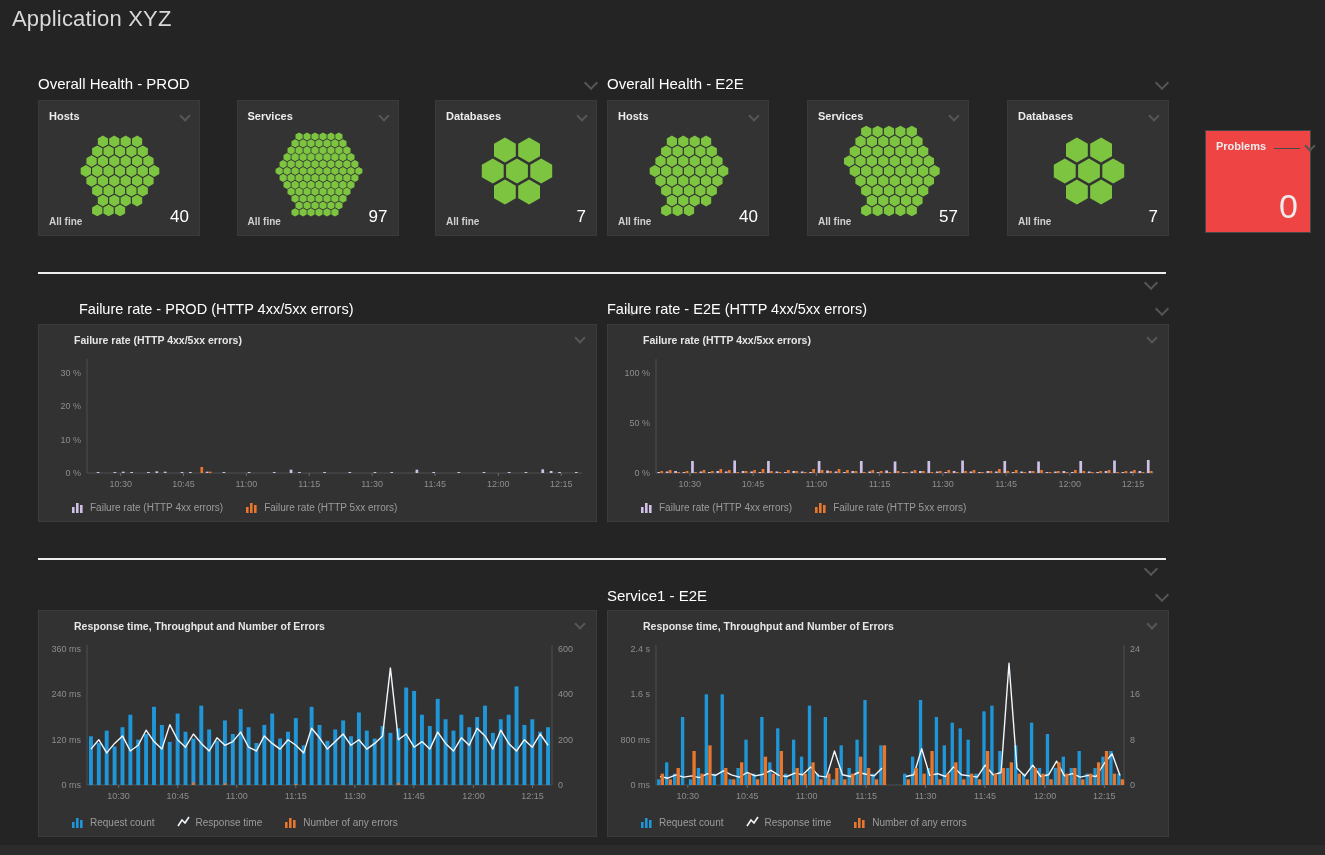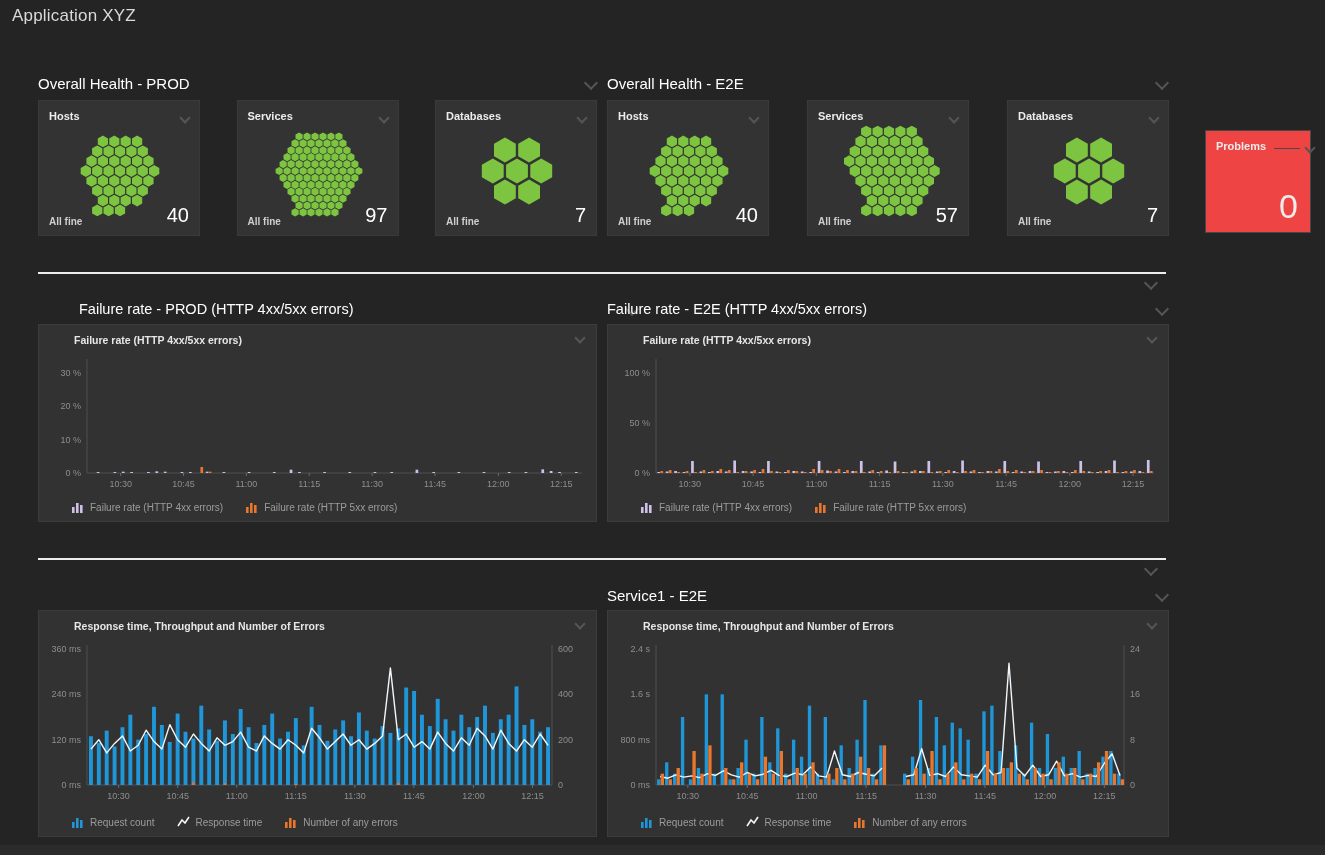--- a/index.html
+++ b/index.html
@@ -1,30 +1,30 @@
 <!DOCTYPE html>
 <html><head>
 <meta charset="utf-8">
 <style>
   html,body{margin:0;padding:0;background:#242424;}
   body{font-family:"Liberation Sans",sans-serif;color:#e6e6e6;}
   .canvas{position:relative;width:1325px;height:855px;background:#242424;overflow:hidden;}
-  .page-title{position:absolute;left:12px;top:6px;font-size:17px;color:#d9d9d9;letter-spacing:.2px;}
+  .page-title{position:absolute;left:12px;top:6px;font-size:22px;color:#d9d9d9;letter-spacing:.2px;}
   .section-header{position:absolute;height:22px;display:flex;align-items:center;justify-content:space-between;}
   .section-header .stitle{font-size:15px;font-weight:normal;color:#ffffff;}
   .chev{width:8px;height:8px;border-right:2px solid #565656;border-bottom:2px solid #565656;transform:rotate(45deg);display:inline-block;flex:none;cursor:pointer;}
   .chev.small{width:6px;height:6px;}
   .tiles-row{position:absolute;display:flex;justify-content:space-between;}
   .health-tile{position:relative;width:162px;height:136px;background:#333333;border:1px solid #3a3a3a;box-sizing:border-box;cursor:pointer;}
-  .tile-top{position:absolute;top:9px;left:10px;right:10px;display:flex;justify-content:space-between;align-items:flex-end;}
+  .tile-top{position:absolute;top:9px;left:10px;right:10px;display:flex;justify-content:space-between;align-items:center;}
   .tile-label{font-size:11px;font-weight:bold;color:#ececec;}
   .hex-svg{position:absolute;left:6px;right:6px;top:22px;width:150px;height:96px;margin:0 auto;display:block;}
   .tile-bottom{position:absolute;left:10px;right:10px;bottom:8px;display:flex;justify-content:space-between;align-items:flex-end;}
   .tile-status{font-size:10px;font-weight:bold;color:#cfcfcf;}
-  .tile-count{font-size:20px;font-weight:normal;color:#ffffff;}
+  .tile-count{font-size:17px;font-weight:normal;color:#ffffff;}
   .problems-tile{position:absolute;background:#ef4444;border:1px solid #474747;box-sizing:border-box;}
   .problems-line{display:inline-block;width:26px;height:1px;background:#4a4a4a;margin:0 6px 3px 8px;}
   .problems-count{position:absolute;right:12px;bottom:6px;font-size:34px;font-weight:200;color:#ececec;}
   .divider{position:absolute;height:2px;background:#ededed;}
   .chart-tile{position:absolute;background:#323232;border:1px solid #3c3c3c;box-sizing:border-box;}
   .chart-title{position:absolute;top:9px;left:11px;font-size:10.5px;font-weight:bold;color:#e6e6e6;padding-left:24px;}
   .chart-chev{position:absolute;top:9px;right:12px;}
   .chart-svg{position:absolute;left:0;top:28px;width:100%;}
   .legend{position:absolute;left:32px;bottom:8px;display:flex;gap:22px;align-items:center;}
   .legend-item{display:flex;align-items:center;gap:6px;}

